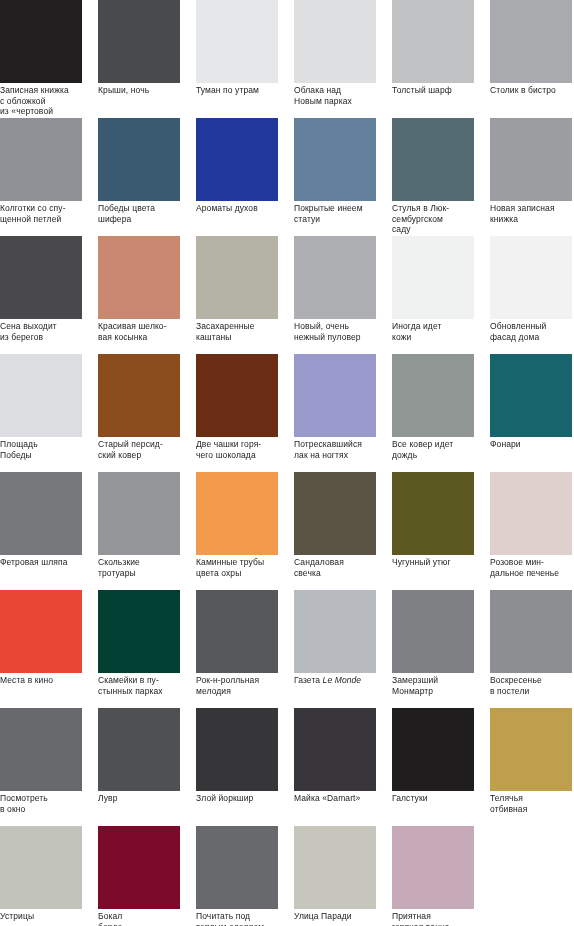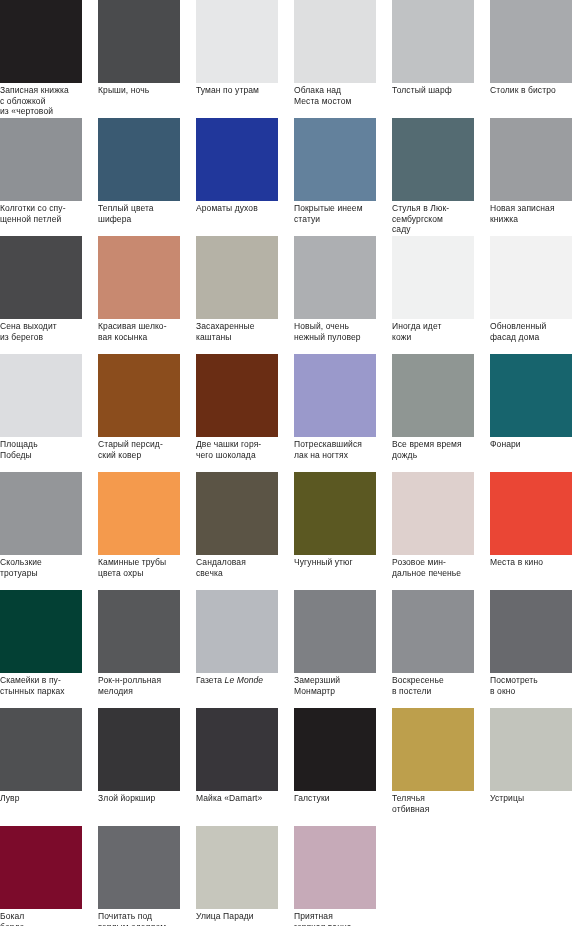--- a/index.html
+++ b/index.html
@@ -66,38 +66,38 @@
       <div class="swatch-chip" style="background-color: rgb(74, 75, 77);"></div>
       <div class="swatch-label">Крыши, ночь</div>
     </div>
     <div class="swatch-cell">
       <div class="swatch-chip" style="background-color: rgb(230, 231, 232);"></div>
       <div class="swatch-label">Туман по утрам</div>
     </div>
     <div class="swatch-cell">
       <div class="swatch-chip" style="background-color: rgb(222, 223, 224);"></div>
       <div class="swatch-label">Облака над
-Места мостом</div>
+Новым парках</div>
     </div>
     <div class="swatch-cell">
       <div class="swatch-chip" style="background-color: rgb(192, 194, 196);"></div>
       <div class="swatch-label">Толстый шарф</div>
     </div>
     <div class="swatch-cell">
       <div class="swatch-chip" style="background-color: rgb(168, 170, 173);"></div>
       <div class="swatch-label">Столик в бистро</div>
     </div>
     <div class="swatch-cell">
       <div class="swatch-chip" style="background-color: rgb(142, 145, 149);"></div>
       <div class="swatch-label">Колготки со спу-
 щенной петлей</div>
     </div>
     <div class="swatch-cell">
       <div class="swatch-chip" style="background-color: rgb(58, 90, 114);"></div>
-      <div class="swatch-label">Теплый цвета
+      <div class="swatch-label">Победы цвета
 шифера</div>
     </div>
     <div class="swatch-cell">
       <div class="swatch-chip" style="background-color: rgb(33, 55, 155);"></div>
       <div class="swatch-label">Ароматы духов</div>
     </div>
     <div class="swatch-cell">
       <div class="swatch-chip" style="background-color: rgb(99, 129, 156);"></div>
       <div class="swatch-label">Покрытые инеем
 статуи</div>
@@ -158,26 +158,30 @@
       <div class="swatch-label">Две чашки горя-
 чего шоколада</div>
     </div>
     <div class="swatch-cell">
       <div class="swatch-chip" style="background-color: rgb(154, 153, 203);"></div>
       <div class="swatch-label">Потрескавшийся
 лак на ногтях</div>
     </div>
     <div class="swatch-cell">
       <div class="swatch-chip" style="background-color: rgb(143, 150, 147);"></div>
-      <div class="swatch-label">Все время время
+      <div class="swatch-label">Все ковер идет
 дождь</div>
     </div>
     <div class="swatch-cell">
       <div class="swatch-chip" style="background-color: rgb(23, 100, 109);"></div>
       <div class="swatch-label">Фонари</div>
+    </div>
+    <div class="swatch-cell">
+      <div class="swatch-chip" style="background-color: rgb(118, 120, 123);"></div>
+      <div class="swatch-label">Фетровая шляпа</div>
     </div>
     <div class="swatch-cell">
       <div class="swatch-chip" style="background-color: rgb(148, 150, 153);"></div>
       <div class="swatch-label">Скользкие
 тротуары</div>
     </div>
     <div class="swatch-cell">
       <div class="swatch-chip" style="background-color: rgb(244, 154, 77);"></div>
       <div class="swatch-label">Каминные трубы
 цвета охры</div>

